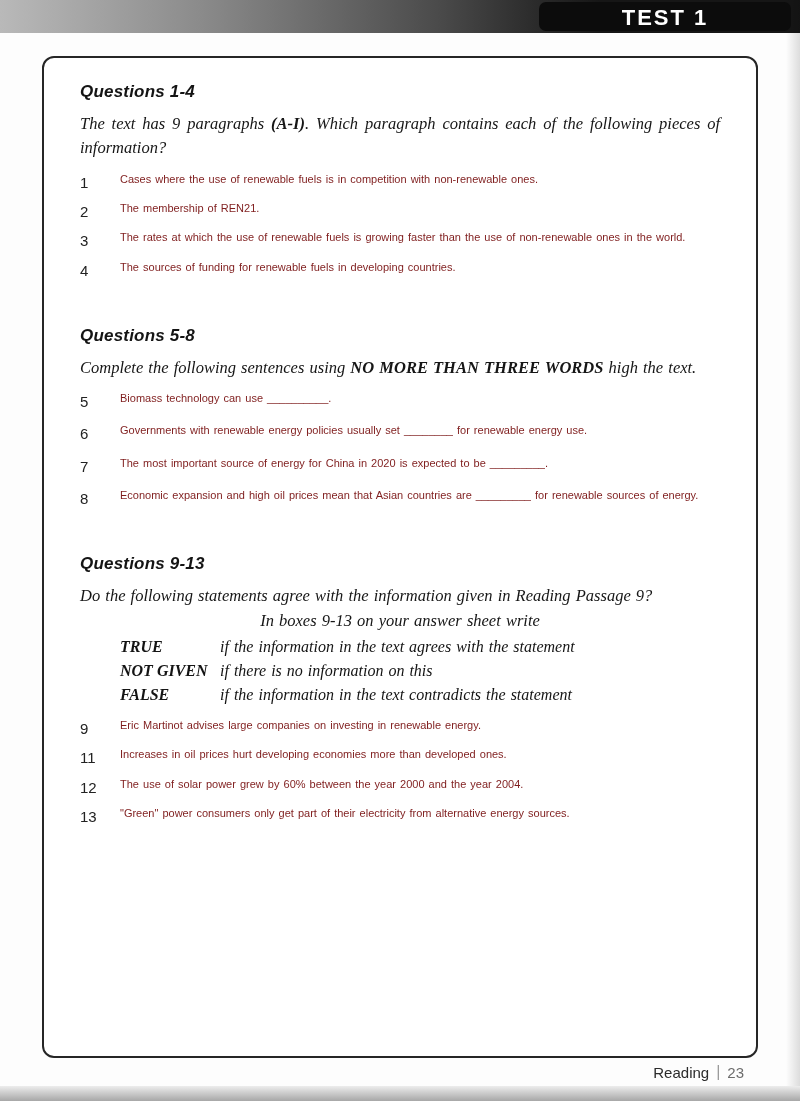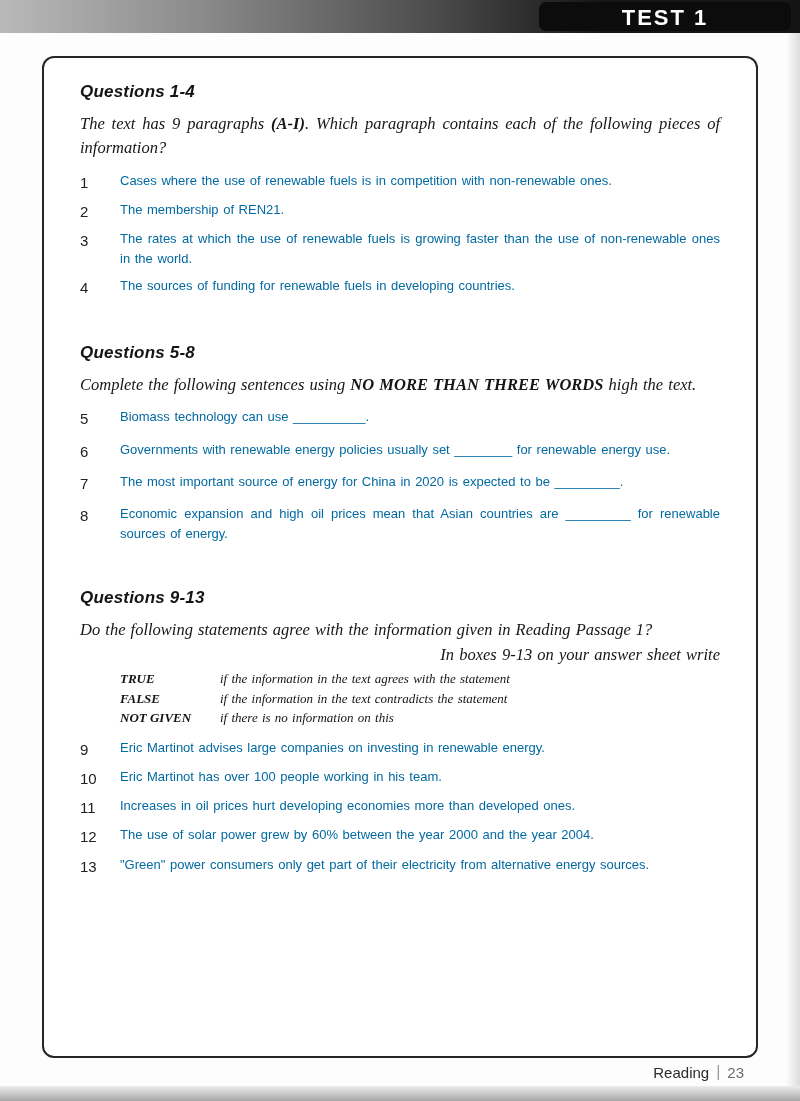--- a/index.html
+++ b/index.html
@@ -45,36 +45,36 @@
     font-size:17px; font-weight:bold; font-style:italic;
     color:#141414; margin-bottom:10px; letter-spacing:0.2px;
   }
   .instr {
     font-family:"Liberation Serif", serif;
     font-style:italic; font-size:16.5px; line-height:1.48;
     text-align:justify; color:#161616;
     word-spacing:1px;
   }
   .instr b { font-weight:bold; }
-  .instr.nojust { text-align:right; }
+  .instr.nojust { text-align:center; }
   .items { margin-top:10px; }
   .item { display:flex; margin-bottom:6px; }
   .s58 .item { margin-bottom:9px; }
   .item .num {
     flex:0 0 40px; font-size:15px; line-height:1.55; color:#222;
   }
   .item .txt {
-    flex:1; font-size:13px; line-height:1.55; text-align:justify;
-    color:#0369a1; word-spacing:1px;
+    flex:1; font-size:11px; line-height:1.55; text-align:justify;
+    color:#7f1d1d; word-spacing:1px;
   }
   .keyblock { margin:2px 0 4px 40px; }
   .key-row {
     display:flex;
     font-family:"Liberation Serif", serif; font-style:italic;
-    font-size:13px; line-height:1.5; color:#141414;
+    font-size:16px; line-height:1.5; color:#141414;
   }
   .key-term { font-weight:bold; min-width:100px; word-spacing:0; }
   .key-desc { word-spacing:1px;text-align:center; }
   .footer {
     position:absolute; top:1063px; right:56px;
     font-size:15px; color:#2b2b2b;
     display:flex; align-items:center; gap:7px;margin-left:28px;
   }
   .footer .sep { color:#9a9a9a; font-size:16px; }
   .footer .pg { color:#6d6d6d;text-align:right; }
@@ -131,44 +131,40 @@
       </div>
       <div class="item">
         <span class="num">8</span>
         <span class="txt">Economic expansion and high oil prices mean that Asian countries are _________ for renewable sources of energy.</span>
       </div>
     </div>
   </section>
 
   <section class="qsection">
     <h2 class="qheading">Questions 9-13</h2>
-    <p class="instr">Do the following statements agree with the information given in Reading Passage 1?</p>
+    <p class="instr">Do the following statements agree with the information given in Reading Passage 9?</p>
     <p class="instr nojust">In boxes 9-13 on your answer sheet write</p>
     <div class="keyblock">
       <div class="key-row">
         <span class="key-term">TRUE</span>
         <span class="key-desc">if the information in the text agrees with the statement</span>
       </div>
       <div class="key-row">
+        <span class="key-term">NOT GIVEN</span>
+        <span class="key-desc">if there is no information on this</span>
+      </div>
+      <div class="key-row">
         <span class="key-term">FALSE</span>
         <span class="key-desc">if the information in the text contradicts the statement</span>
-      </div>
-      <div class="key-row">
-        <span class="key-term">NOT GIVEN</span>
-        <span class="key-desc">if there is no information on this</span>
       </div>
     </div>
     <div class="items">
       <div class="item">
         <span class="num">9</span>
         <span class="txt">Eric Martinot advises large companies on investing in renewable energy.</span>
-      </div>
-      <div class="item">
-        <span class="num">10</span>
-        <span class="txt">Eric Martinot has over 100 people working in his team.</span>
       </div>
       <div class="item">
         <span class="num">11</span>
         <span class="txt">Increases in oil prices hurt developing economies more than developed ones.</span>
       </div>
       <div class="item">
         <span class="num">12</span>
         <span class="txt">The use of solar power grew by 60% between the year 2000 and the year 2004.</span>
       </div>
       <div class="item">

